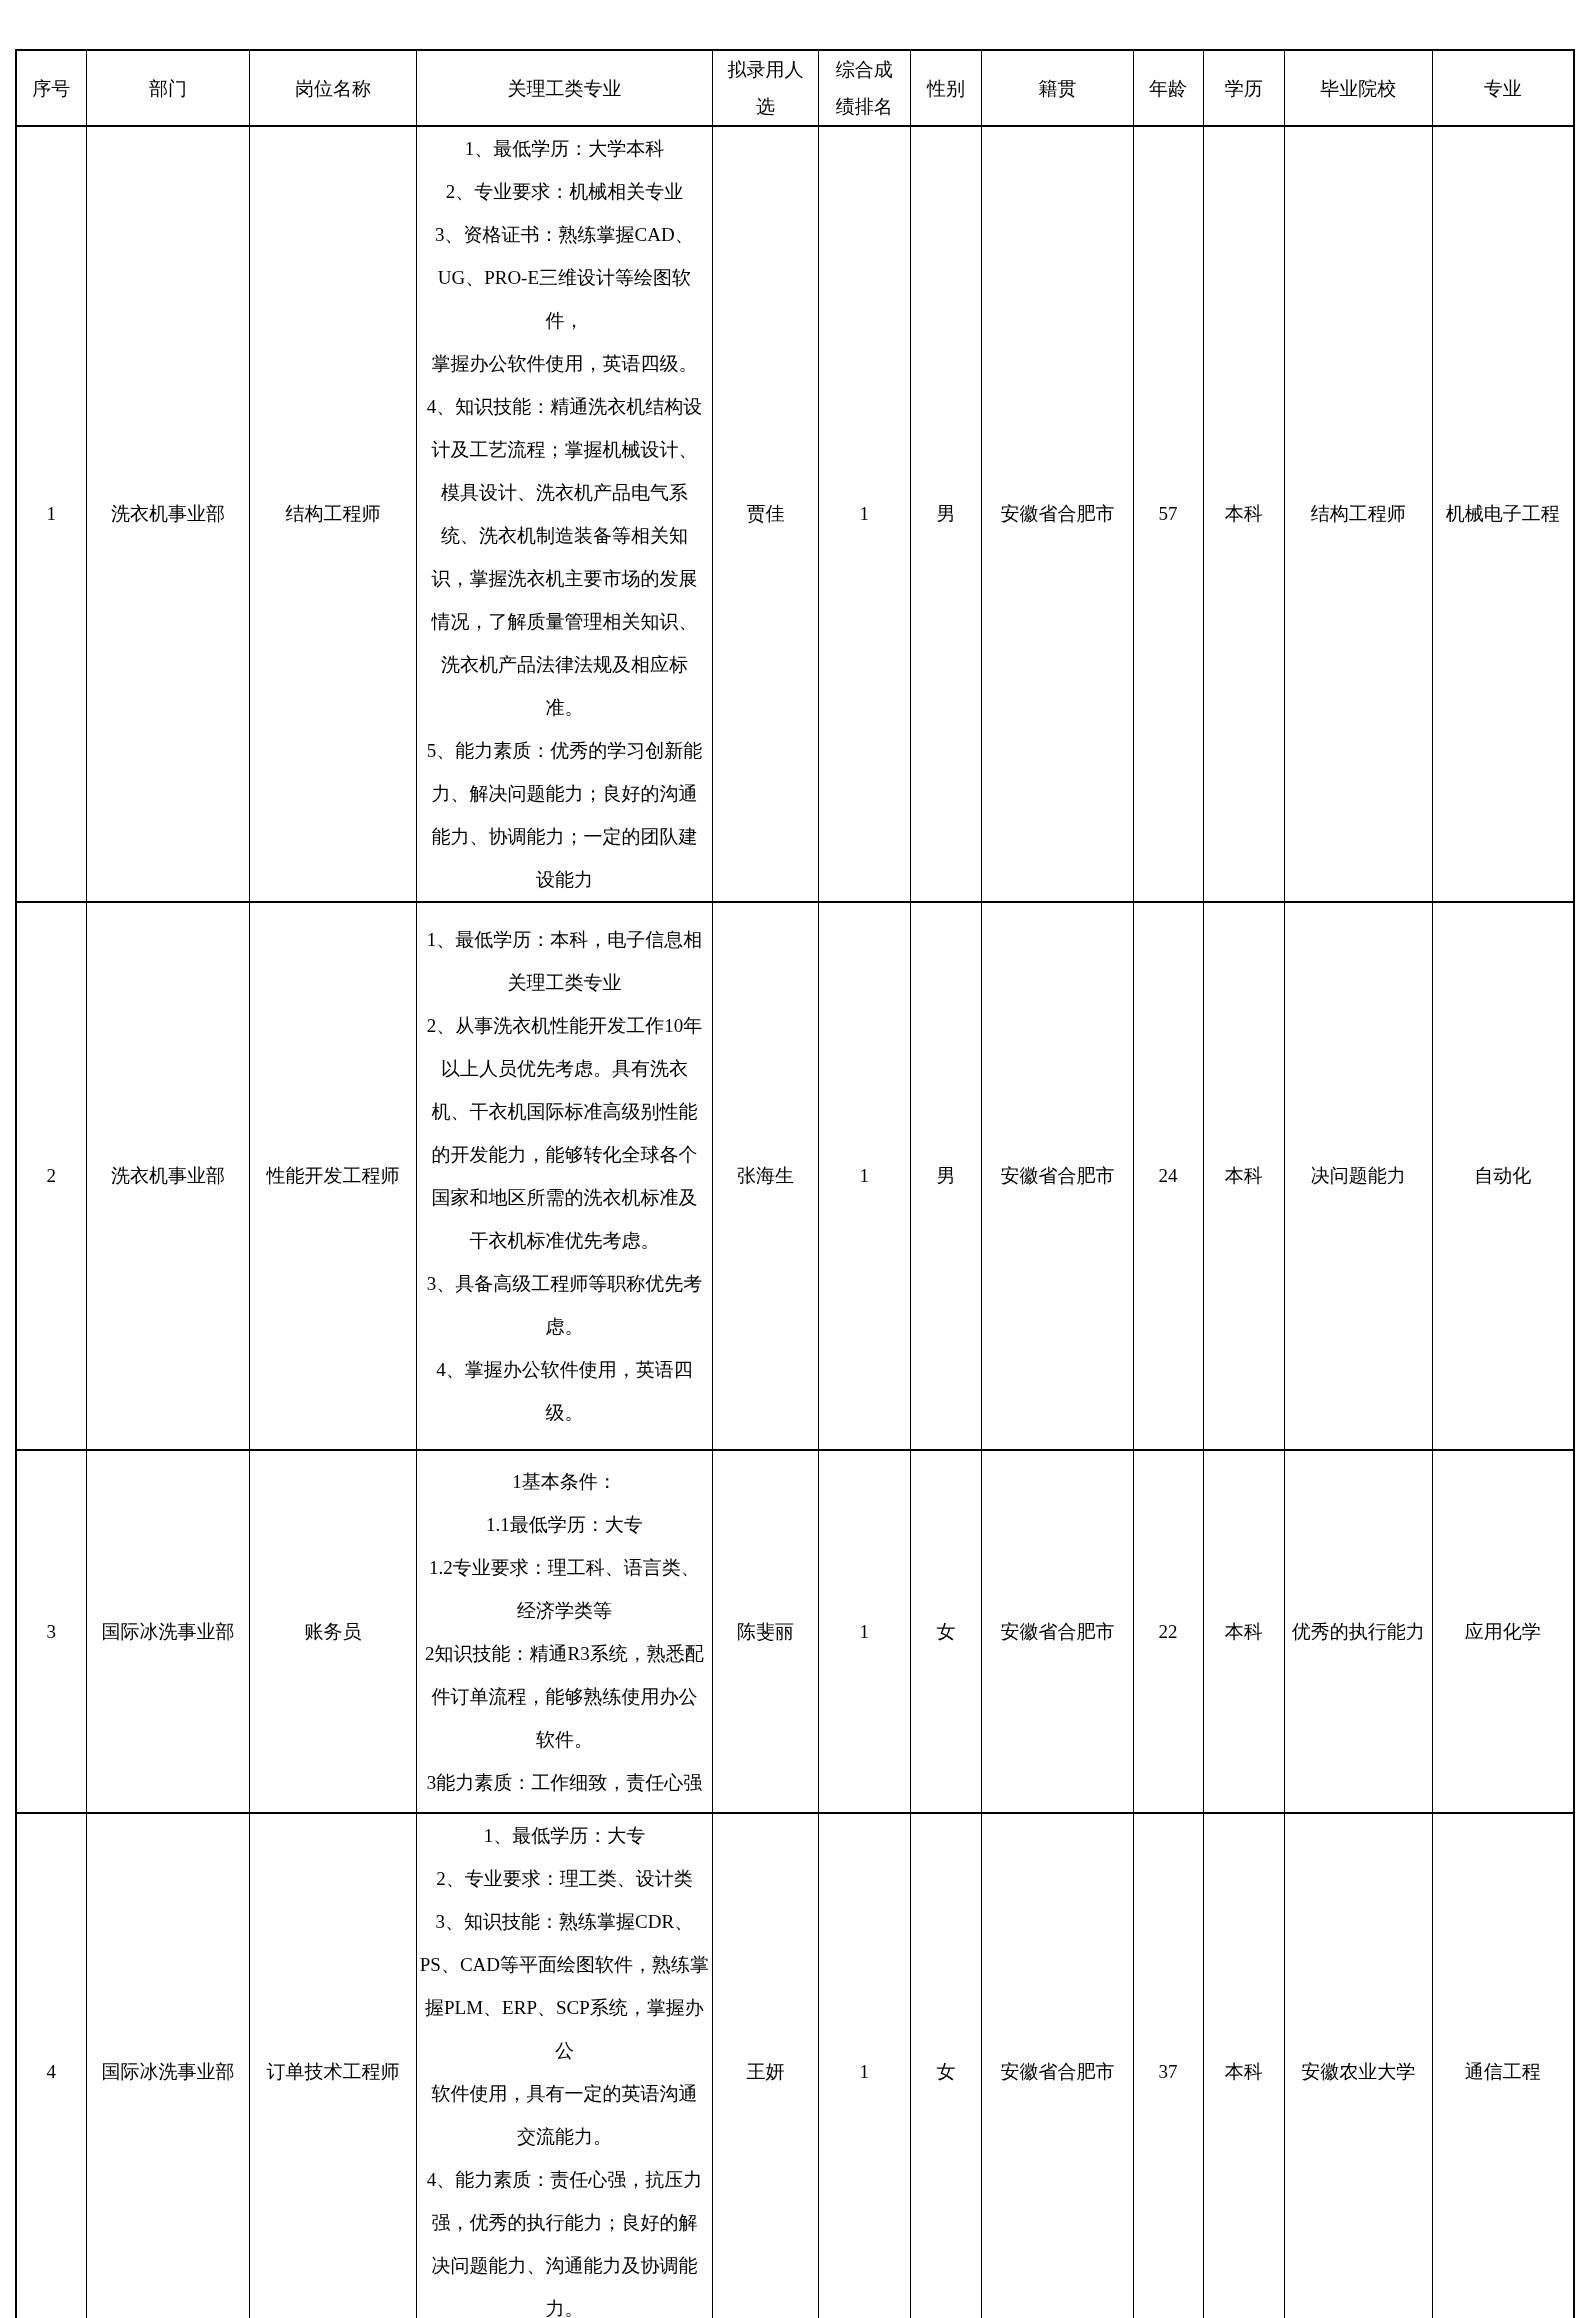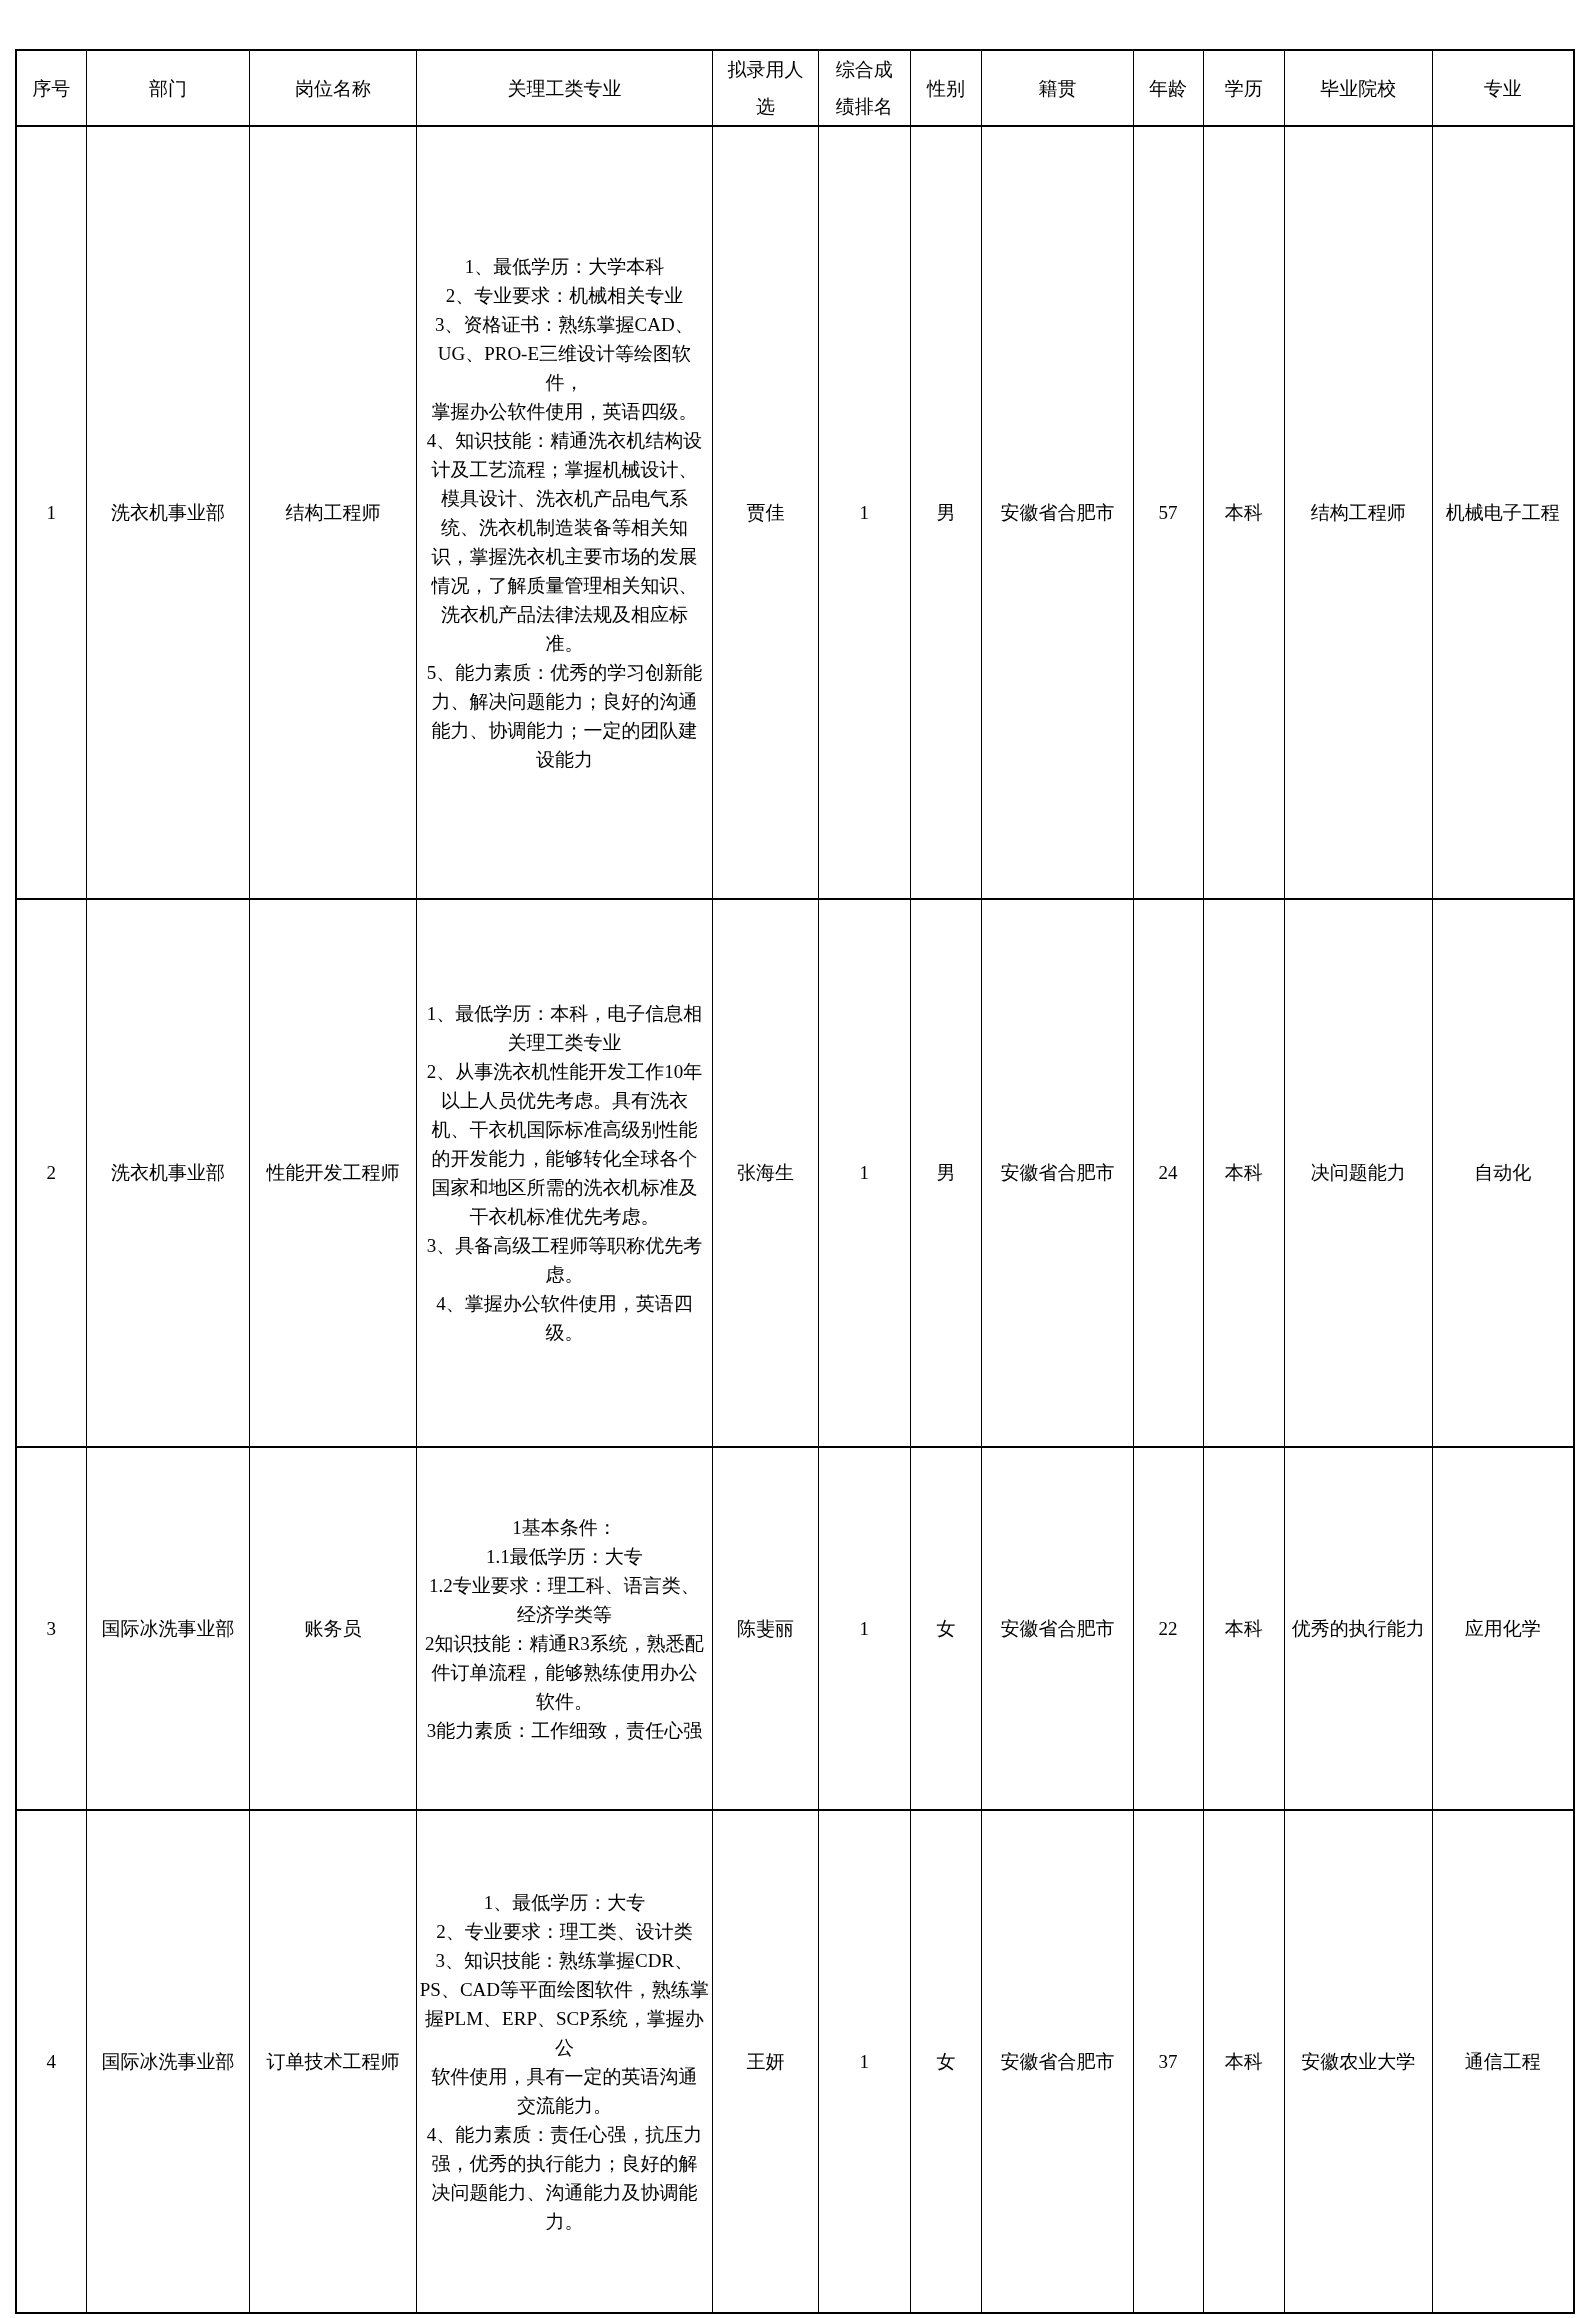--- a/index.html
+++ b/index.html
@@ -33,21 +33,21 @@
   .doc-table th {
     padding: 0 9.5px;
     line-height: 37px;
   }
   .doc-table td {
     padding: 0 6.8px;
     line-height: 32px;
   }
   .doc-table td.req {
     white-space: pre-line;
-    line-height: 29px;
+    line-height: 43px;
     padding: 0 2px;
   }
   tr.hdr  { height: 76px; font-family: Liberation Serif, serif; }
   tr.r1   { height: 773px; }
   tr.r2   { height: 548px; }
   tr.r3   { height: 363px; }
   tr.r4   { height: 503px; }
 </style>
 </head>
 <body>

